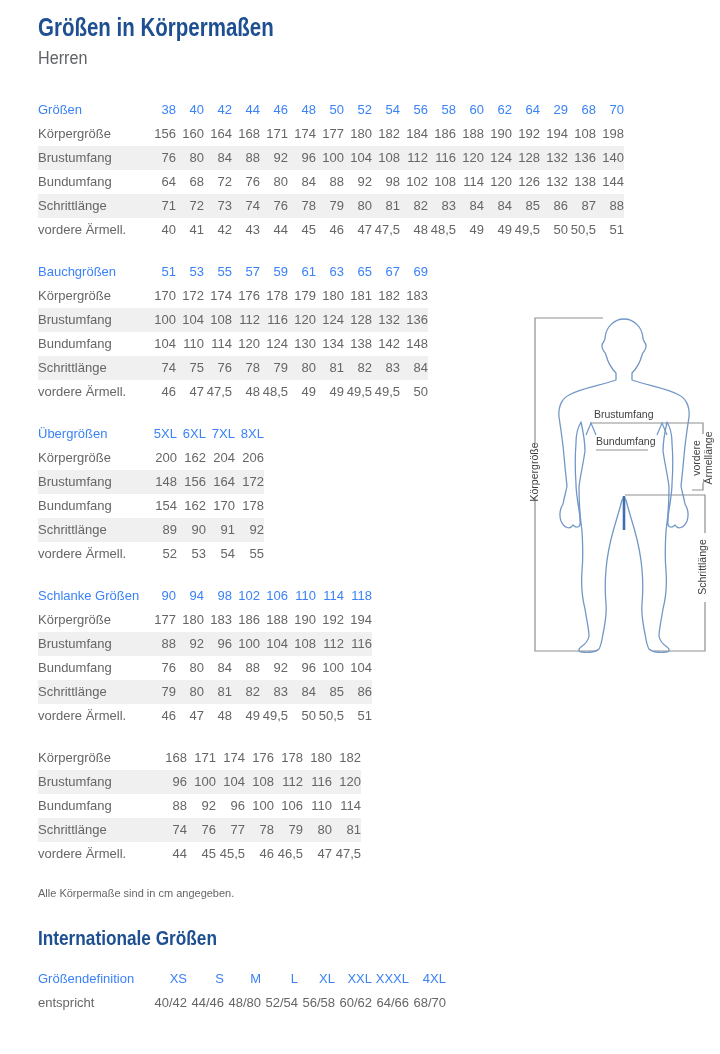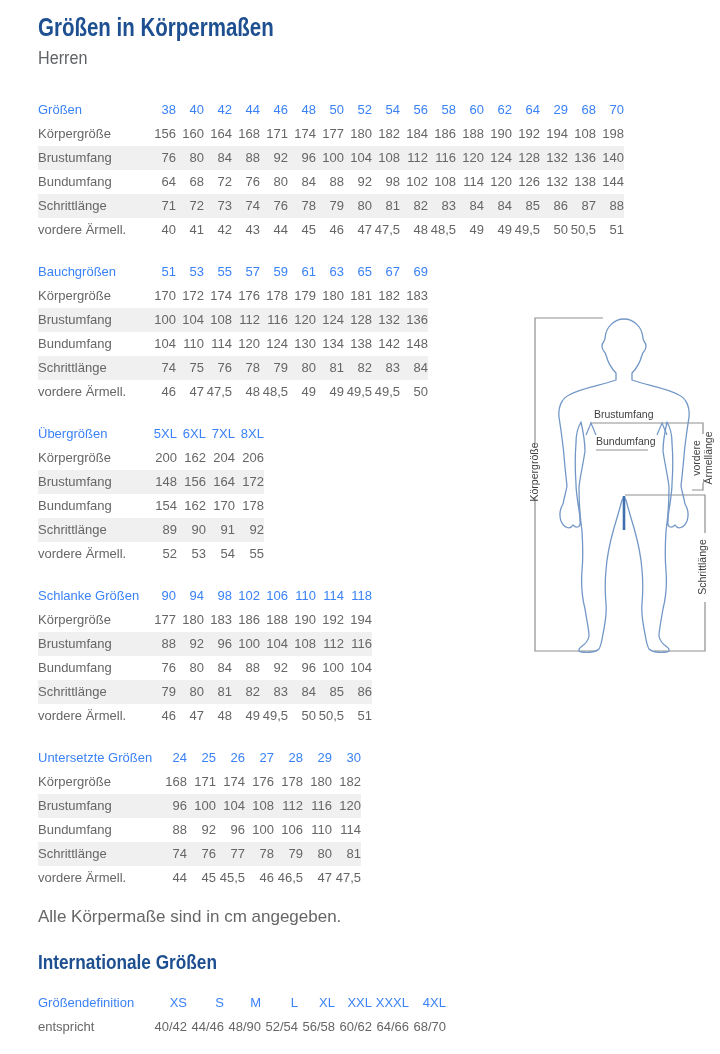--- a/index.html
+++ b/index.html
@@ -26,21 +26,21 @@
   .trow{display:flex;width:fit-content;height:24px;align-items:center;}
   .trow.striped{background:#f0f0f0;}
   .tlabel{flex:none;width:110px;font-size:13px;color:#666666;white-space:nowrap;}
   .tcell{flex:none;width:28px;text-align:right;font-size:13px;color:#666666;white-space:nowrap;}
   .thead .tlabel,.thead .tcell{font-weight:normal;color:#3b82f6;}
   .t3 .tcell{width:29px;}
   .t5 .tlabel{width:120px;}
   .t5 .tcell{width:29px;}
   .intl .tlabel{width:112px;}
   .intl .tcell{width:37px;text-align:right;}
-  .note{margin:15px 0 0 0;font-size:17px;color:#666666;line-height:18px;}
+  .note{margin:15px 0 0 0;font-size:11px;color:#666666;line-height:18px;}
   .figure{position:absolute;left:520px;top:280px;width:200px;height:430px;}
   .figure svg{display:block;}
   .fig-label{font-size:10.5px;fill:#3f3f3f;font-family:"Liberation Sans","DejaVu Sans",sans-serif;}
 </style>
 </head>
 <body>
 
 <div class="page">
 
   <h1 class="main-title">Größen in Körpermaßen</h1>
@@ -354,30 +354,20 @@
         <span class="tcell">47</span>
         <span class="tcell">48</span>
         <span class="tcell">49</span>
         <span class="tcell">49,5</span>
         <span class="tcell">50</span>
         <span class="tcell">50,5</span>
         <span class="tcell">51</span>
       </div>
     </div>
   <div class="size-table t5">
-      <div class="trow thead">
-        <span class="tlabel">Untersetzte Größen</span>
-        <span class="tcell">24</span>
-        <span class="tcell">25</span>
-        <span class="tcell">26</span>
-        <span class="tcell">27</span>
-        <span class="tcell">28</span>
-        <span class="tcell">29</span>
-        <span class="tcell">30</span>
-      </div>
       <div class="trow">
         <span class="tlabel">Körpergröße</span>
         <span class="tcell">168</span>
         <span class="tcell">171</span>
         <span class="tcell">174</span>
         <span class="tcell">176</span>
         <span class="tcell">178</span>
         <span class="tcell">180</span>
         <span class="tcell">182</span>
       </div>
@@ -436,21 +426,21 @@
         <span class="tcell">L</span>
         <span class="tcell">XL</span>
         <span class="tcell">XXL</span>
         <span class="tcell">XXXL</span>
         <span class="tcell">4XL</span>
       </div>
       <div class="trow">
         <span class="tlabel">entspricht</span>
         <span class="tcell">40/42</span>
         <span class="tcell">44/46</span>
-        <span class="tcell">48/90</span>
+        <span class="tcell">48/80</span>
         <span class="tcell">52/54</span>
         <span class="tcell">56/58</span>
         <span class="tcell">60/62</span>
         <span class="tcell">64/66</span>
         <span class="tcell">68/70</span>
       </div>
     </div>
 
 </div>
 

